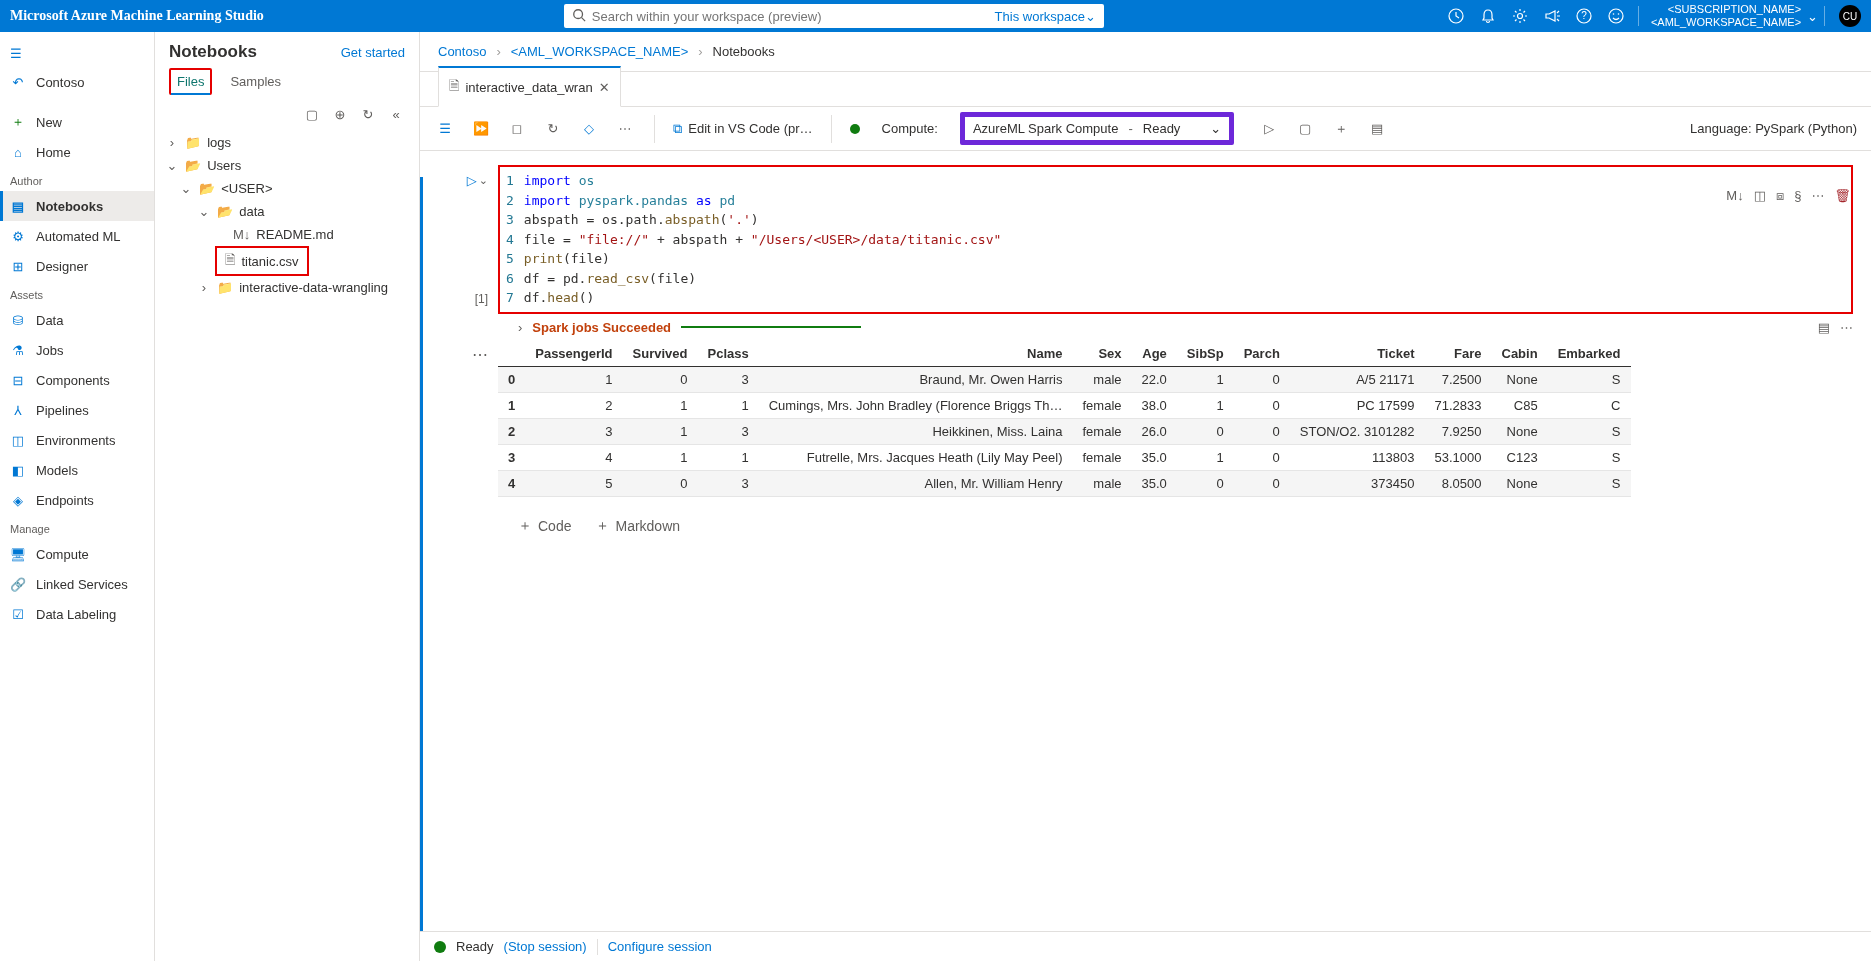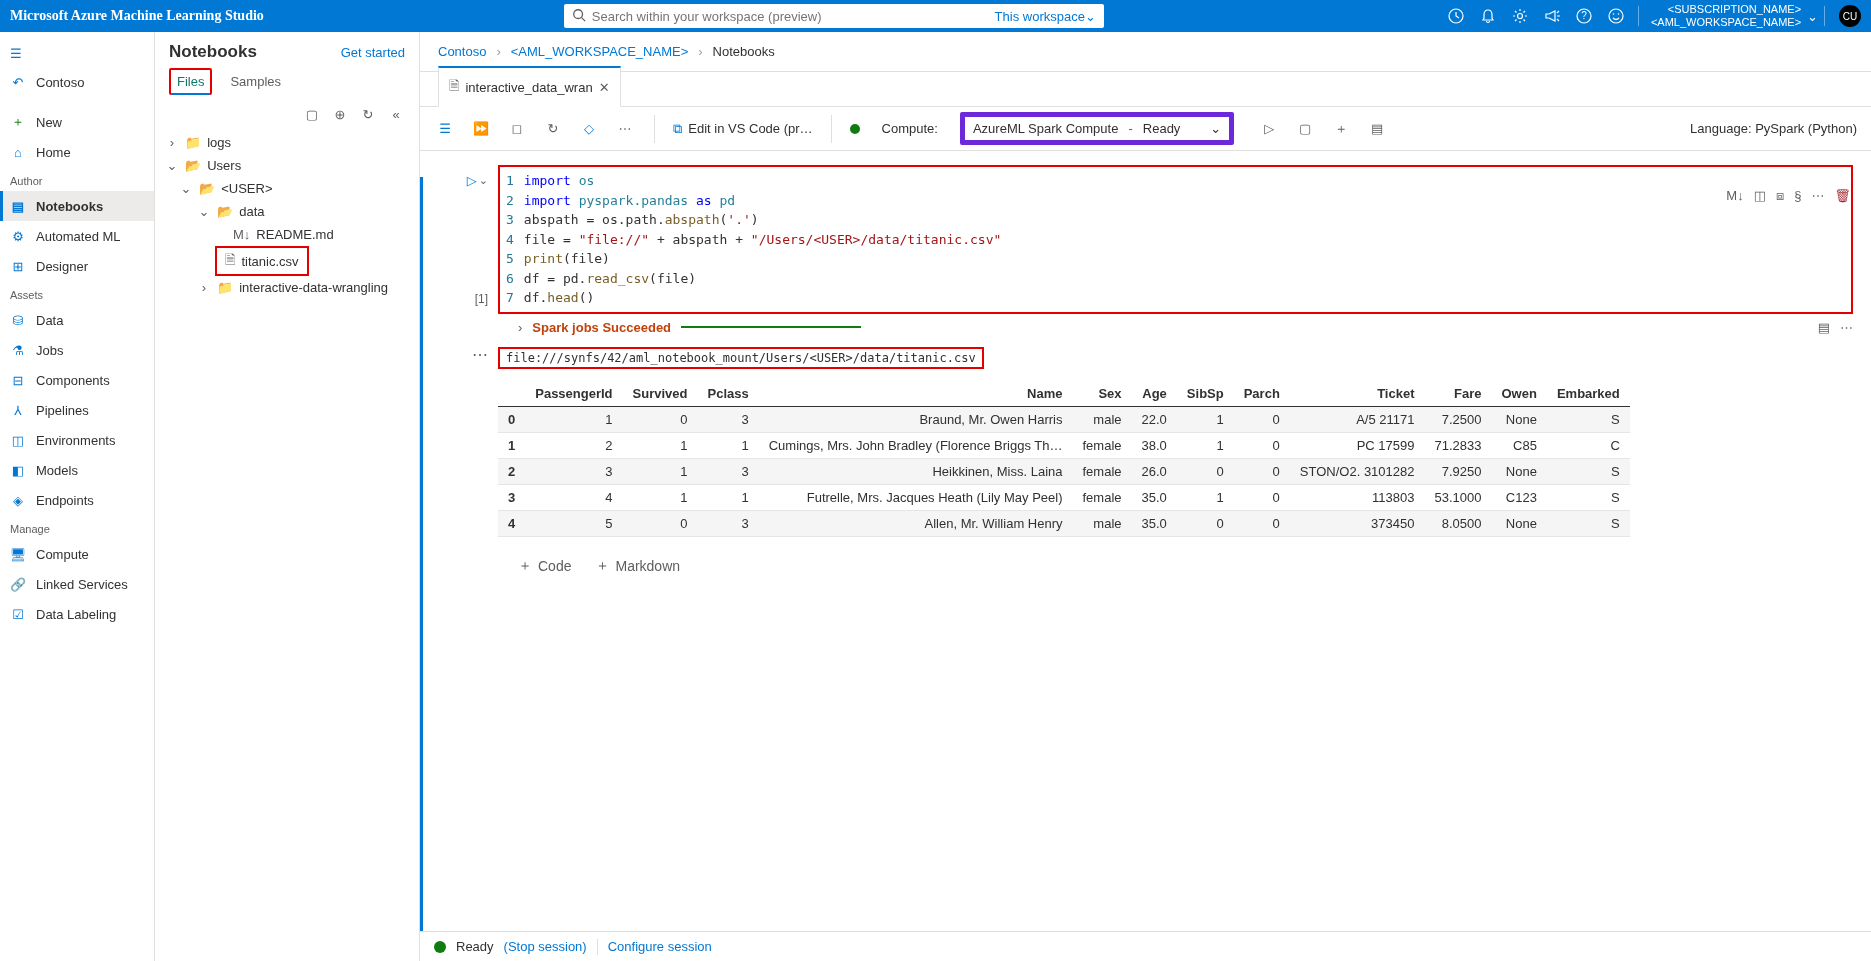--- a/index.html
+++ b/index.html
@@ -397,36 +397,35 @@
               <span>▤</span>
               <span>⋯</span>
             </span>
           </div>
         </div>
       </div>
 
       <div class="output-block">
         <div class="output-ellipsis">⋯</div>
         <div class="output-body">
-          <div class="path-box">file:///synfs/42/aml_notebook_mount/Users/&lt;USER&gt;/data/titanic.csv</div>
           <table class="df">
             <thead>
                 <tr id="df-head">
                   <th></th>
                   <th>PassengerId</th>
                   <th>Survived</th>
                   <th>Pclass</th>
                   <th>Name</th>
                   <th>Sex</th>
                   <th>Age</th>
                   <th>SibSp</th>
                   <th>Parch</th>
                   <th>Ticket</th>
                   <th>Fare</th>
-                  <th>Owen</th>
+                  <th>Cabin</th>
                   <th>Embarked</th>
                 </tr>
               </thead>
             <tbody id="df-body">
                 <tr>
                   <td>0</td>
                   <td>1</td>
                   <td>0</td>
                   <td>3</td>
                   <td>Braund, Mr. Owen Harris</td>

